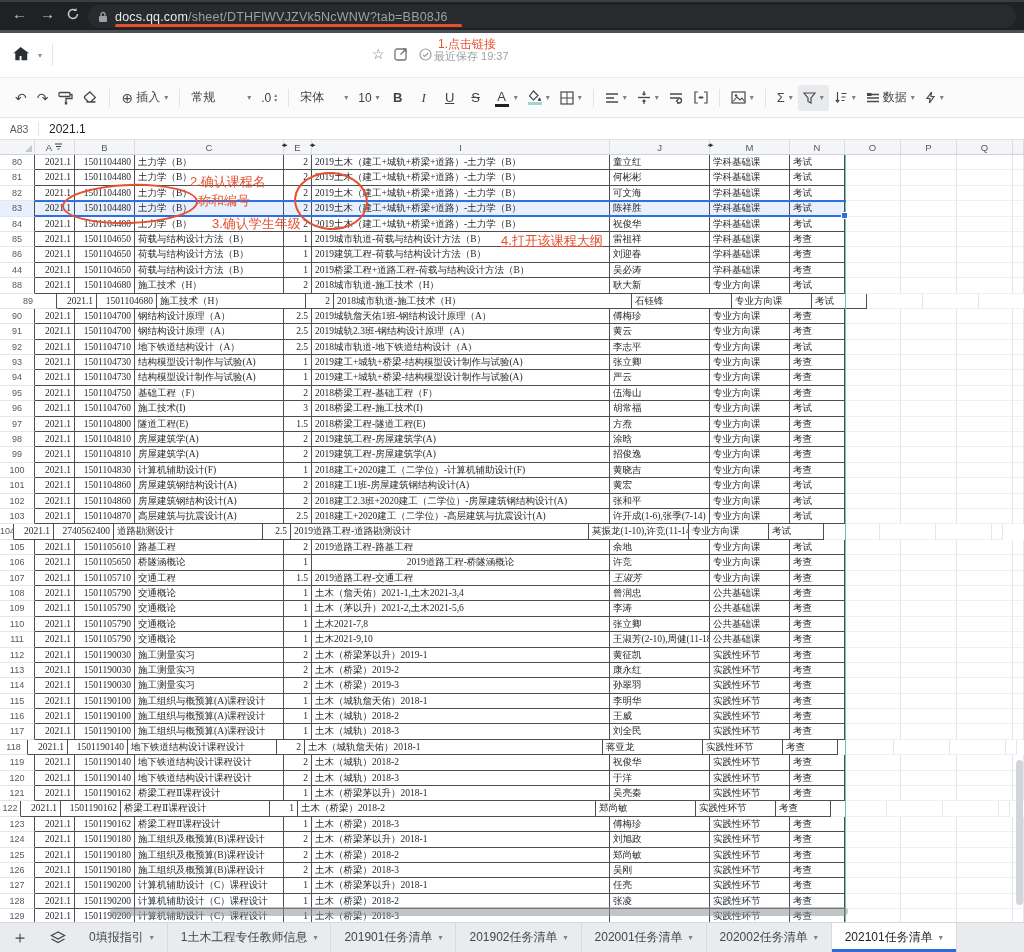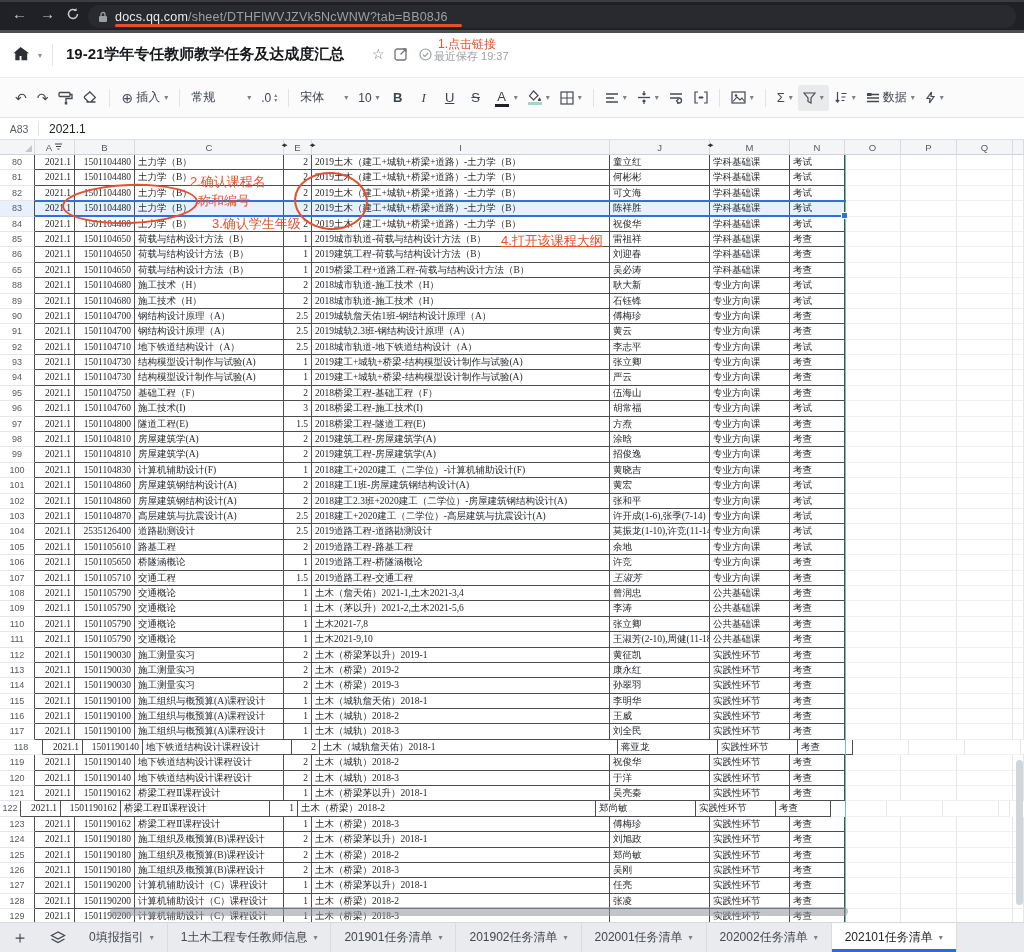--- a/index.html
+++ b/index.html
@@ -119,21 +119,20 @@
 <div id="browser-bottom-strip"></div>
 
 <div id="doc-header">
   <span id="home-icon">
     <svg class="ic" width="18" height="16" viewBox="0 0 18 16">
         <path d="M9 1 1.5 7.5h2V15h4.5v-4.5h2V15H16V7.5h2z" transform="scale(0.95)" fill="#2c2f33"></path>
       </svg>
   </span>
   <span id="home-caret" class="caret">▾</span>
   <div id="hdr-divider"></div>
-  <div id="doc-title">19-21学年专任教师教学任务及达成度汇总</div>
   <span id="star-icon">☆</span>
   <span id="share-icon">
     <svg class="ic" width="15" height="14" viewBox="0 0 15 14">
         <rect x="1" y="2" width="11" height="11" rx="2" fill="none" stroke="#72767b" stroke-width="1.3"></rect>
         <path d="M6.5 7.5 12 2M9 2h3v3" fill="none" stroke="#72767b" stroke-width="1.3"></path>
       </svg>
   </span>
   <span id="saved-check-icon">
     <svg class="ic" width="13" height="13" viewBox="0 0 13 13">
         <circle cx="6.5" cy="6.5" r="5.5" fill="none" stroke="#9b9fa4" stroke-width="1.2"></circle>
@@ -446,21 +445,21 @@
         <div class="cell dark" style="width: 298px;">2019建筑工程-荷载与结构设计方法（B）</div>
         <div class="cell dark" style="width: 100px;">刘迎春</div>
         <div class="cell dark" style="width: 80px;">学科基础课</div>
         <div class="cell dark" style="width: 55px;">考查</div>
         <div class="cell light" style="width: 56px;"></div>
         <div class="cell light" style="width: 56px;"></div>
         <div class="cell light" style="width: 56px;"></div>
         <div class="cell light" style="width: 11px;"></div>
       </div>
       <div class="grid-row">
-        <div class="cell rn" style="width: 35px;">65</div>
+        <div class="cell rn" style="width: 35px;">44</div>
         <div class="cell dark num" style="width: 40px;">2021.1</div>
         <div class="cell dark num" style="width: 60px;">1501104650</div>
         <div class="cell dark" style="width: 149px;">荷载与结构设计方法（B）</div>
         <div class="cell dark num" style="width: 28px;">1</div>
         <div class="cell dark" style="width: 298px;">2019桥梁工程+道路工程-荷载与结构设计方法（B）</div>
         <div class="cell dark" style="width: 100px;">吴必涛</div>
         <div class="cell dark" style="width: 80px;">学科基础课</div>
         <div class="cell dark" style="width: 55px;">考查</div>
         <div class="cell light" style="width: 56px;"></div>
         <div class="cell light" style="width: 56px;"></div>
@@ -476,21 +475,21 @@
         <div class="cell dark" style="width: 298px;">2018城市轨道-施工技术（H）</div>
         <div class="cell dark" style="width: 100px;">耿大新</div>
         <div class="cell dark" style="width: 80px;">专业方向课</div>
         <div class="cell dark" style="width: 55px;">考试</div>
         <div class="cell light" style="width: 56px;"></div>
         <div class="cell light" style="width: 56px;"></div>
         <div class="cell light" style="width: 56px;"></div>
         <div class="cell light" style="width: 11px;"></div>
       </div>
       <div class="grid-row">
-        <div class="cell rn" style="width: 35px;">89</div>
+        <div class="cell rn" style="width: 57px;">89</div>
         <div class="cell dark num" style="width: 40px;">2021.1</div>
         <div class="cell dark num" style="width: 60px;">1501104680</div>
         <div class="cell dark" style="width: 149px;">施工技术（H）</div>
         <div class="cell dark num" style="width: 28px;">2</div>
         <div class="cell dark" style="width: 298px;">2018城市轨道-施工技术（H）</div>
         <div class="cell dark" style="width: 100px;">石钰锋</div>
         <div class="cell dark" style="width: 80px;">专业方向课</div>
         <div class="cell dark" style="width: 55px;">考试</div>
         <div class="cell light" style="width: 56px;"></div>
         <div class="cell light" style="width: 56px;"></div>
@@ -701,23 +700,23 @@
         <div class="cell dark" style="width: 298px;">2018建工+2020建工（二学位）-高层建筑与抗震设计(A)</div>
         <div class="cell dark" style="width: 100px;">许开成(1-6),张季(7-14)</div>
         <div class="cell dark" style="width: 80px;">专业方向课</div>
         <div class="cell dark" style="width: 55px;">考试</div>
         <div class="cell light" style="width: 56px;"></div>
         <div class="cell light" style="width: 56px;"></div>
         <div class="cell light" style="width: 56px;"></div>
         <div class="cell light" style="width: 11px;"></div>
       </div>
       <div class="grid-row">
-        <div class="cell rn" style="width: 35px;">104</div>
-        <div class="cell dark num" style="width: 40px;">2021.1</div>
-        <div class="cell dark num" style="width: 60px;">2535126400</div>
+        <div class="cell rn" style="width: 14px;">104</div>
+        <div class="cell dark num" style="width: 40px;">2021.1</div>
+        <div class="cell dark num" style="width: 60px;">2740562400</div>
         <div class="cell dark" style="width: 149px;">道路勘测设计</div>
         <div class="cell dark num" style="width: 28px;">2.5</div>
         <div class="cell dark" style="width: 298px;">2019道路工程-道路勘测设计</div>
         <div class="cell dark" style="width: 100px;">莫振龙(1-10),许竞(11-14)</div>
         <div class="cell dark" style="width: 80px;">专业方向课</div>
         <div class="cell dark" style="width: 55px;">考试</div>
         <div class="cell light" style="width: 56px;"></div>
         <div class="cell light" style="width: 56px;"></div>
         <div class="cell light" style="width: 56px;"></div>
         <div class="cell light" style="width: 11px;"></div>
@@ -736,21 +735,21 @@
         <div class="cell light" style="width: 56px;"></div>
         <div class="cell light" style="width: 56px;"></div>
         <div class="cell light" style="width: 11px;"></div>
       </div>
       <div class="grid-row">
         <div class="cell rn" style="width: 35px;">106</div>
         <div class="cell dark num" style="width: 40px;">2021.1</div>
         <div class="cell dark num" style="width: 60px;">1501105650</div>
         <div class="cell dark" style="width: 149px;">桥隧涵概论</div>
         <div class="cell dark num" style="width: 28px;">1</div>
-        <div class="cell dark" style="width: 298px;">2019道路工程-桥隧涵概论</div>
+        <div class="cell dark" style="width: 298px; text-align: center;">2019道路工程-桥隧涵概论</div>
         <div class="cell dark" style="width: 100px;">许竞</div>
         <div class="cell dark" style="width: 80px;">专业方向课</div>
         <div class="cell dark" style="width: 55px;">考查</div>
         <div class="cell light" style="width: 56px;"></div>
         <div class="cell light" style="width: 56px;"></div>
         <div class="cell light" style="width: 56px;"></div>
         <div class="cell light" style="width: 11px;"></div>
       </div>
       <div class="grid-row">
         <div class="cell rn" style="width: 35px;">107</div>
@@ -911,21 +910,21 @@
         <div class="cell dark" style="width: 298px;">土木（城轨）2018-3</div>
         <div class="cell dark" style="width: 100px;">刘全民</div>
         <div class="cell dark" style="width: 80px;">实践性环节</div>
         <div class="cell dark" style="width: 55px;">考查</div>
         <div class="cell light" style="width: 56px;"></div>
         <div class="cell light" style="width: 56px;"></div>
         <div class="cell light" style="width: 56px;"></div>
         <div class="cell light" style="width: 11px;"></div>
       </div>
       <div class="grid-row">
-        <div class="cell rn" style="width: 43px;">118</div>
+        <div class="cell rn" style="width: 28px;">118</div>
         <div class="cell dark num" style="width: 40px;">2021.1</div>
         <div class="cell dark num" style="width: 60px;">1501190140</div>
         <div class="cell dark" style="width: 149px;">地下铁道结构设计课程设计</div>
         <div class="cell dark num" style="width: 28px;">2</div>
         <div class="cell dark" style="width: 298px;">土木（城轨詹天佑）2018-1</div>
         <div class="cell dark" style="width: 100px;">蒋亚龙</div>
         <div class="cell dark" style="width: 80px;">实践性环节</div>
         <div class="cell dark" style="width: 55px;">考查</div>
         <div class="cell light" style="width: 56px;"></div>
         <div class="cell light" style="width: 56px;"></div>

